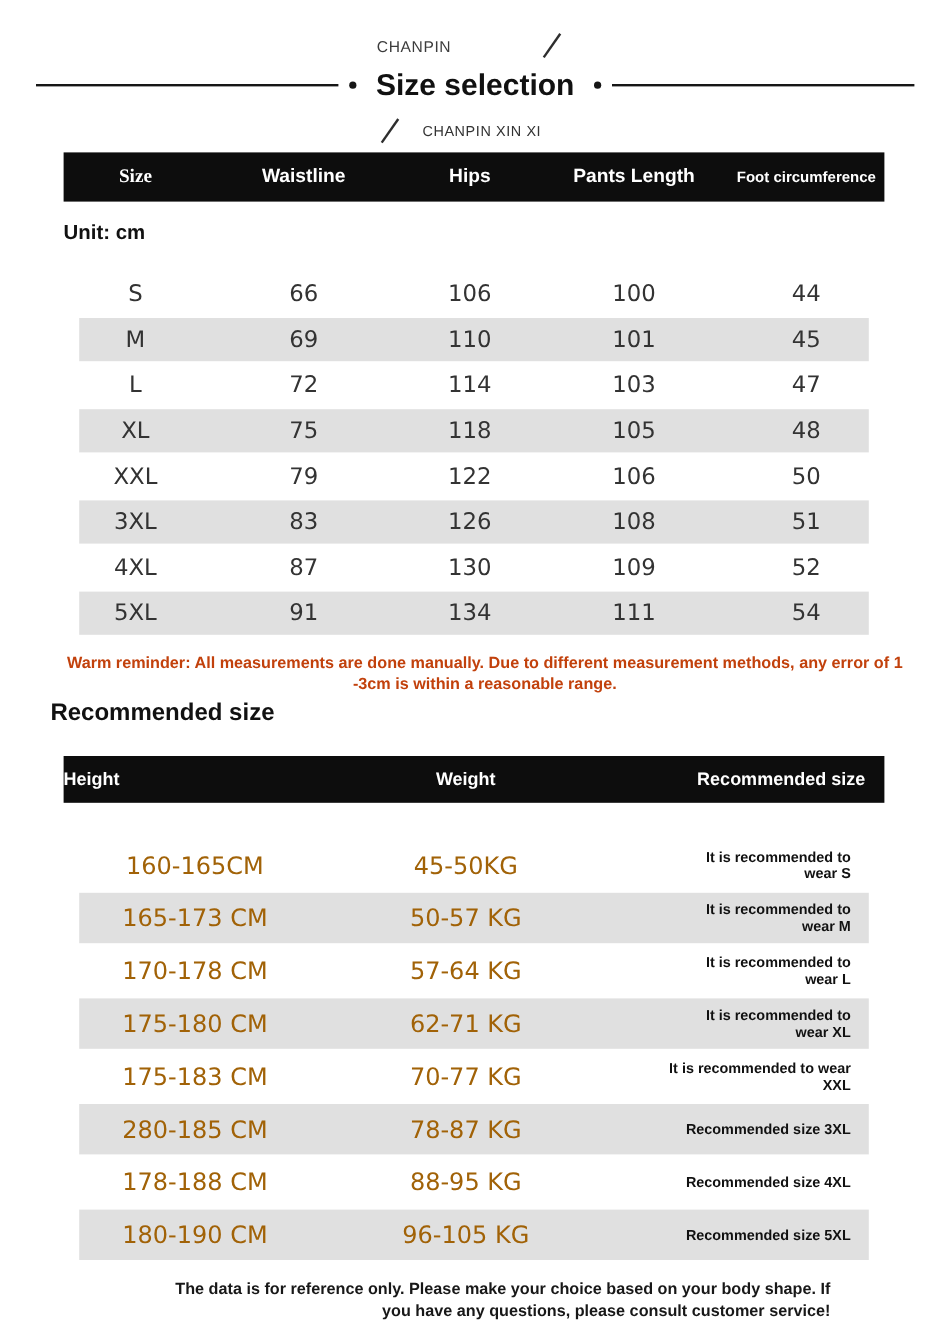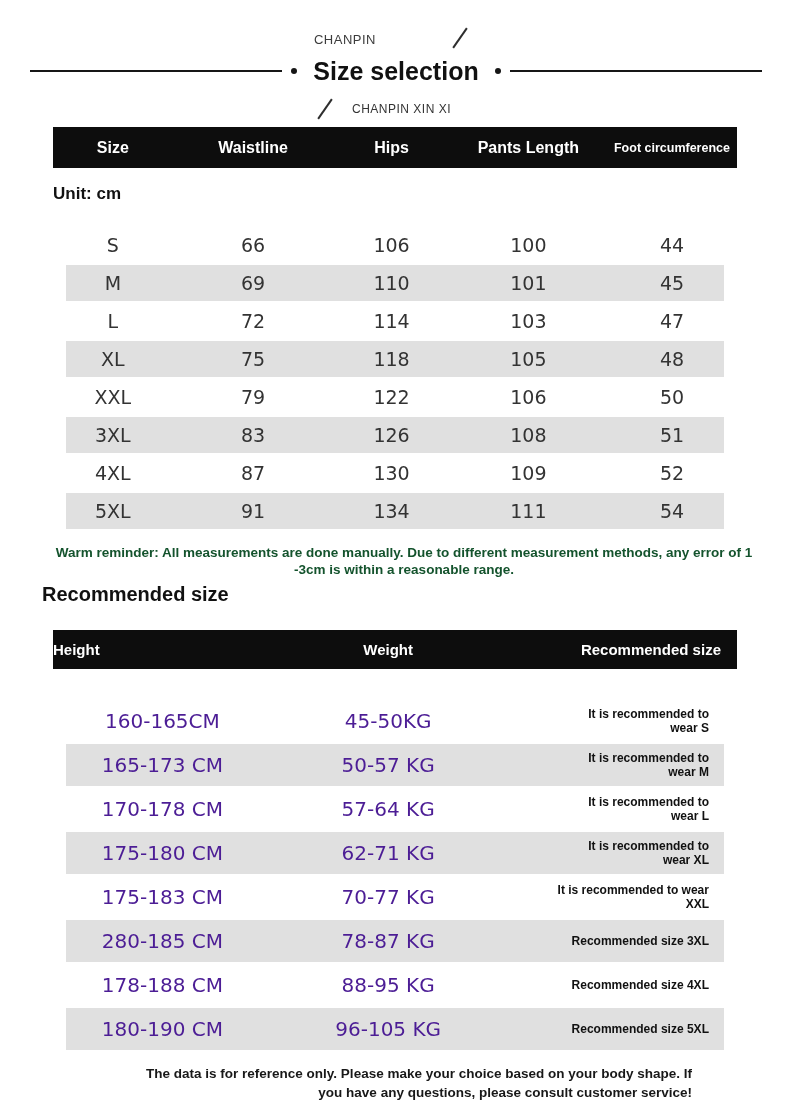--- a/index.html
+++ b/index.html
@@ -16,37 +16,37 @@
   .title-row { position:absolute; top:56px; left:30px; width:732px; height:30px; display:flex; align-items:center; }
   .hline { flex:1; height:2px; background:#161616; }
   .dot { width:6px; height:6px; border-radius:50%; background:#161616; margin:0 9px; flex:0 0 auto; }
   .title { font-size:25px; font-weight:bold; color:#111; margin:0 7px; white-space:nowrap; }
   .subtitle-row { position:absolute; top:99px; left:0; right:0; height:20px; display:flex; justify-content:center; align-items:center; gap:15px; transform:translateX(-13px); }
   .slash-sub { transform:rotate(-55deg); }
   .subtitle { font-size:12px; color:#333; letter-spacing:.5px; }
   
   .t1-bar { position:absolute; left:53px; top:127px; width:684px; height:41px; background:var(--bar,#0d0d0d); display:flex; align-items:center; color:#fff; font-weight:bold; }
   .hcell { text-align:center; font-size:16px; }
-  .t1c0 { width:17.5%; } .t1c1 { width:23.5%; } .t1c2 { width:17%; } .t1c3 { width:23%; } .t1c4 { width:19%; }
+  .t1c0 { width:17.5%;font-family:Liberation Serif, serif; } .t1c1 { width:23.5%; } .t1c2 { width:17%; } .t1c3 { width:23%; } .t1c4 { width:19%; }
   .t1-bar .t1c4 { font-size:12.5px; }
   .unit { position:absolute; left:53px; top:184px; font-size:17px; font-weight:bold; color:#111; }
   .t1-rows { position:absolute; left:53px; top:226px; width:684px; }
   .t1-row { position:relative; height:38px; display:flex; align-items:center; }
   .striped::before { content:""; position:absolute; left:13px; right:13px; top:1px; bottom:1px; background:var(--stripe,#e0e0e0); }
   .dcell { position:relative; z-index:1; text-align:center; font-size:19px; color:#333; font-family:"DejaVu Sans", sans-serif; }
   
-  .reminder { position:absolute; top:544px; left:0; right:0; text-align:center; font-size:13.5px; font-weight:bold; color:#14532d; line-height:17px;padding-left:18px; }
+  .reminder { position:absolute; top:544px; left:0; right:0; text-align:center; font-size:13.5px; font-weight:bold; color:#c2410c; line-height:17px;padding-left:18px; }
   .rec-heading { position:absolute; left:42px; top:583px; font-size:20px; font-weight:bold; color:#111; }
   
   .t2-bar { position:absolute; left:53px; top:630px; width:684px; height:39px; background:var(--bar,#0d0d0d); display:flex; align-items:center; color:#fff; font-weight:bold; font-size:15px; }
   .t2c0 { width:32%; text-align:left; } .t2c1 { width:34%; text-align:center; }
   .t2c2 { width:34%; text-align:right; padding-right:16px; }
   .t2-rows { position:absolute; left:53px; top:699px; width:684px; }
   .t2-row { position:relative; height:44px; display:flex; align-items:center; }
-  .t2-height, .t2-weight { position:relative; z-index:1; text-align:center; font-size:20px; color:#4c1d95; font-family:"DejaVu Sans", sans-serif; }
+  .t2-height, .t2-weight { position:relative; z-index:1; text-align:center; font-size:20px; color:#a16207; font-family:"DejaVu Sans", sans-serif; }
   .t2-height { width:32%; } .t2-weight { width:34%; }
   .t2-rec { position:relative; z-index:1; width:34%; text-align:right; padding-right:28px; font-size:12px; font-weight:bold; color:#111; line-height:14px; }
   .footer { position:absolute; top:1064px; left:90px; width:602px; text-align:right; font-size:13.5px; font-weight:bold; color:#181818; line-height:19px; }
 </style>
 </head>
 <body>
 
 <div class="page">
 
   <div class="brand-row">

